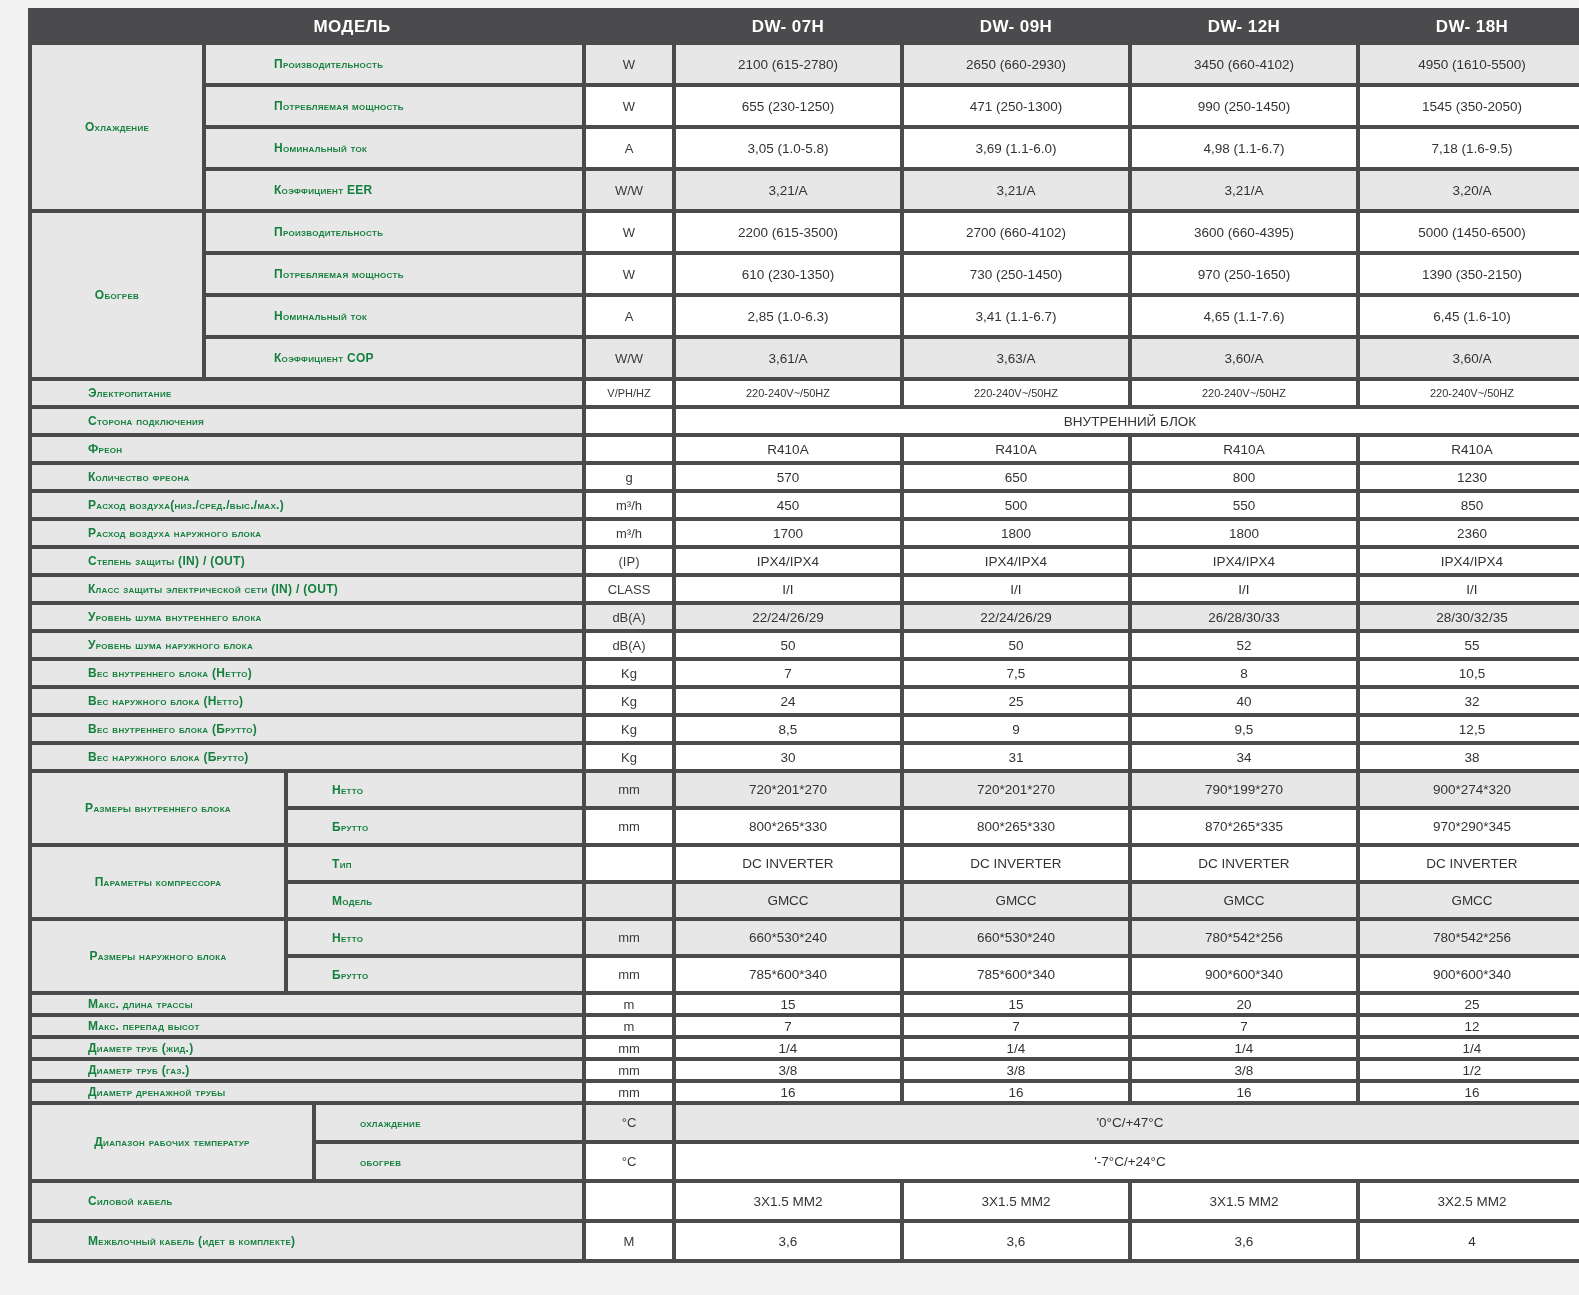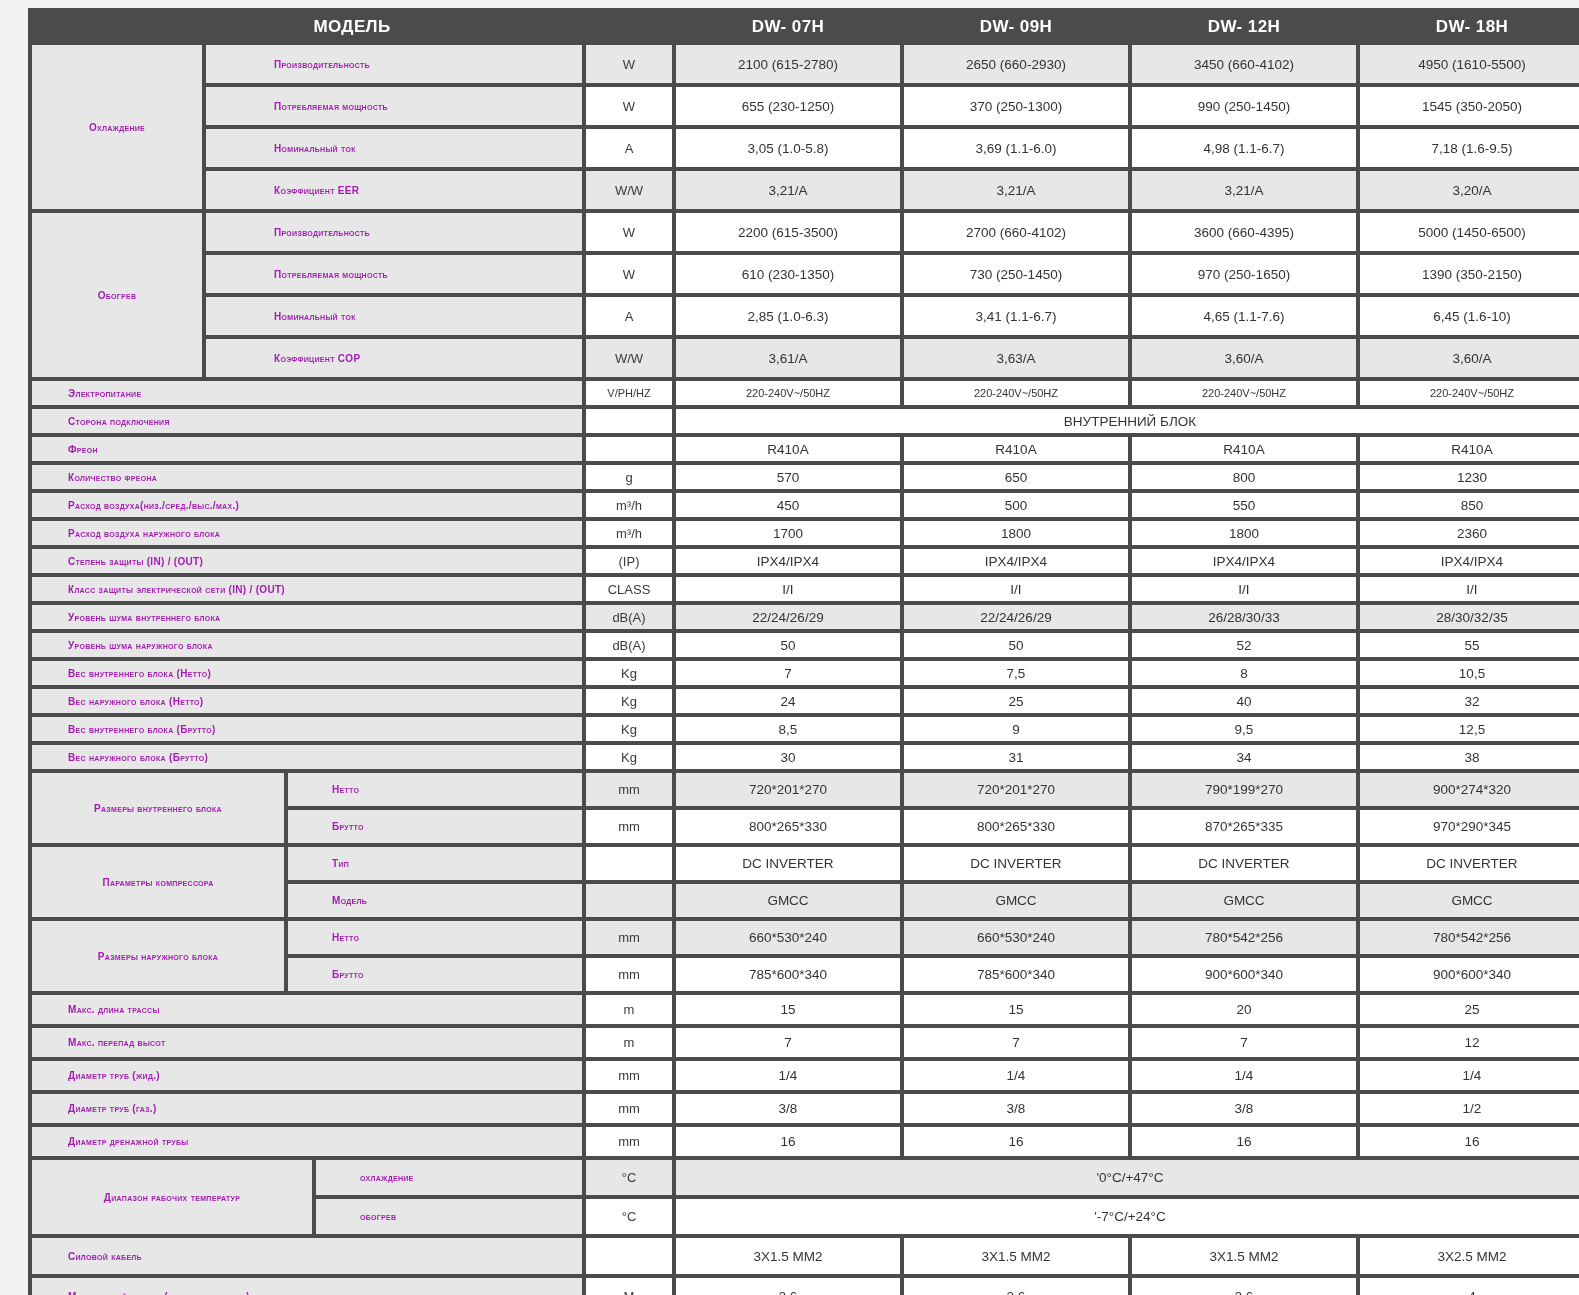--- a/index.html
+++ b/index.html
@@ -38,46 +38,46 @@
     height: 29px;
     text-align: center;
     letter-spacing: 0.4px;
   }
   .cell { background: #ffffff; }
   .gray { background: #e7e7e8; }
   .sec, .lbl {
     background: #e7e7e8;
     font-weight: 700;
     font-variant: small-caps;
-    font-size: 10px;
-    color: #a21caf;
+    font-size: 12px;
+    color: #15803d;
     letter-spacing: 0.3px;
   }
   .sec {
     text-align: center;
     padding: 0 5px;
   }
-  .lbl { text-align: left; padding-left: 36px; }
+  .lbl { text-align: left; padding-left: 56px; }
   .lbl.indent { padding-left: 68px; }
   .lbl.sub { padding-left: 44px; }
   .unit {
     text-align: center;
     font-size: 13px;
     color: #3a3a3a;
   }
   .val {
     text-align: center;
     font-size: 13.5px;
     color: #333333;
   }
   .tiny { font-size: 11px; margin-top: 23px; }
   tr.h-lg  > td { height: 38px; }
   tr.h-sm  > td { height: 24px; }
   tr.h-md  > td { height: 33px; }
-  tr.h-xs  > td { height: 29px; }
+  tr.h-xs  > td { height: 18px; }
   tr.h-tmp > td { height: 35px; }
   tr.h-cab > td { height: 36px; }
 </style>
 </head>
 <body>
 
 <div class="sheet">
   <table class="spec">
     <colgroup>
       <col style="width:170px">
@@ -106,21 +106,21 @@
           <td class="cell unit gray">W</td>
           <td class="cell val gray">2100 (615-2780)</td>
           <td class="cell val gray">2650 (660-2930)</td>
           <td class="cell val gray">3450 (660-4102)</td>
           <td class="cell val gray">4950 (1610-5500)</td>
         </tr>
         <tr class="h-lg">
           <td class="cell lbl indent" colspan="3">Потребляемая мощность</td>
           <td class="cell unit">W</td>
           <td class="cell val">655 (230-1250)</td>
-          <td class="cell val">370 (250-1300)</td>
+          <td class="cell val">471 (250-1300)</td>
           <td class="cell val">990 (250-1450)</td>
           <td class="cell val">1545 (350-2050)</td>
         </tr>
         <tr class="h-lg">
           <td class="cell lbl indent" colspan="3">Номинальный ток</td>
           <td class="cell unit">A</td>
           <td class="cell val">3,05 (1.0-5.8)</td>
           <td class="cell val">3,69 (1.1-6.0)</td>
           <td class="cell val">4,98 (1.1-6.7)</td>
           <td class="cell val">7,18 (1.6-9.5)</td>

